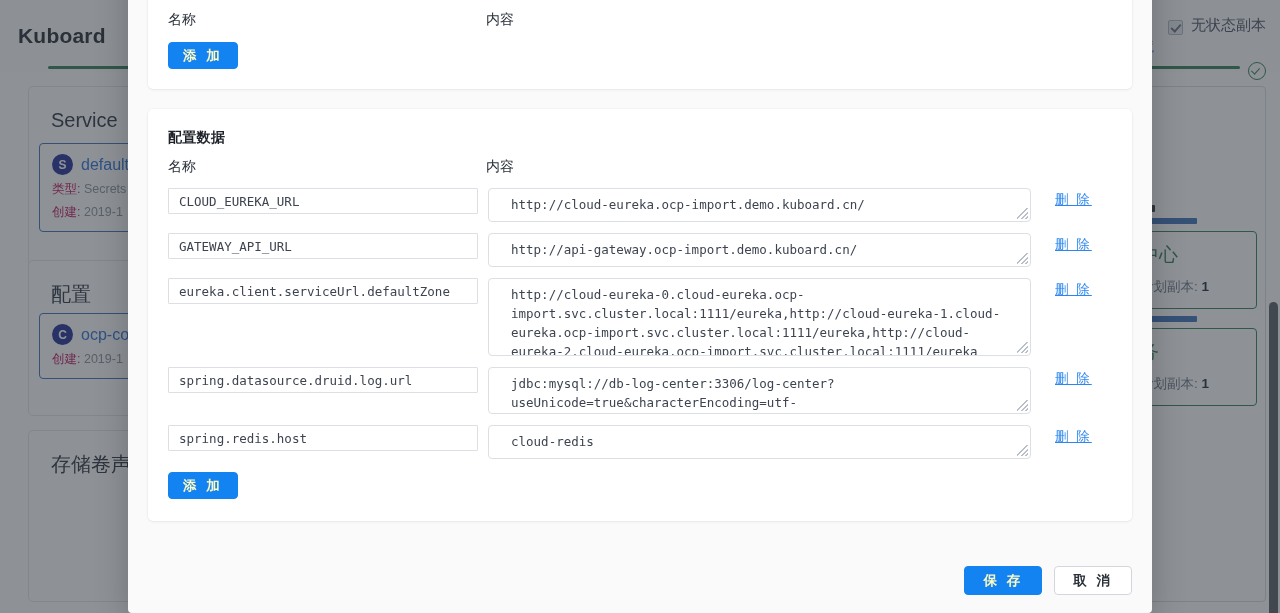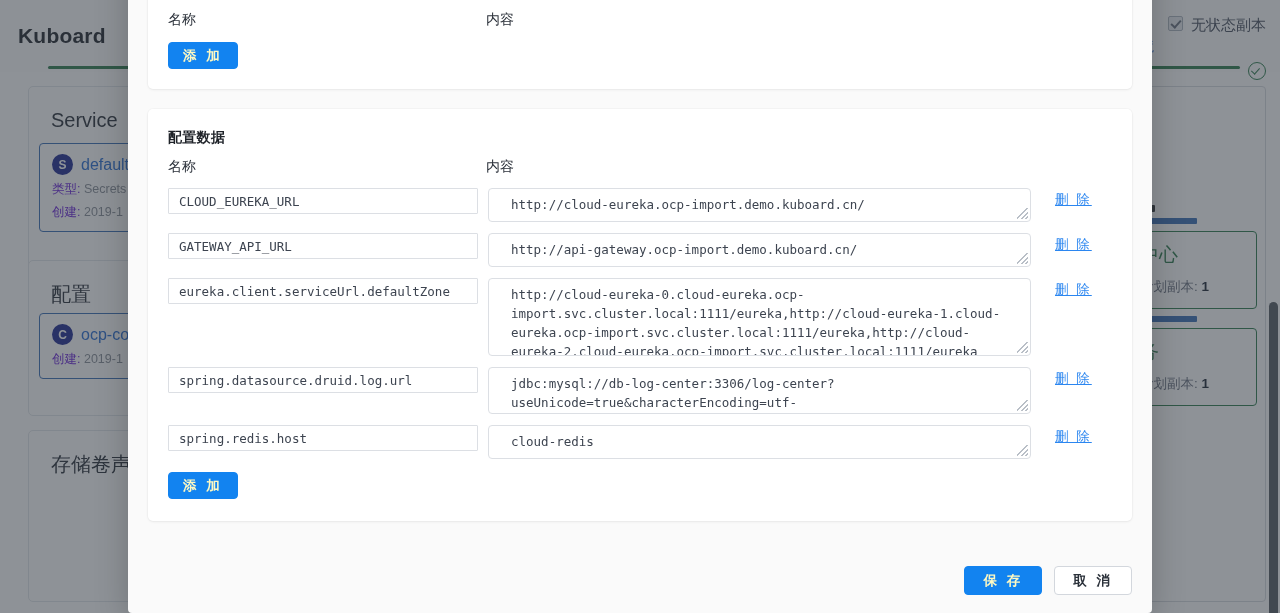--- a/index.html
+++ b/index.html
@@ -31,21 +31,21 @@
   }
   .bg-setting-col { display: flex; flex-direction: column; align-items: flex-start; gap: 4px; }
   .bg-setting-label { font-size: 14px; color: #3b424d; }
   .bg-link-row { display: flex; align-items: center; gap: 4px; color: #2b6fd4; font-size: 13px; }
   .ext-icon { width: 13px; height: 13px; position: relative; display: inline-block; }
   .ext-icon i {
     position: absolute; border: 1.4px solid #2b6fd4;
   }
   .ext-icon i.box { left: 0; bottom: 0; width: 10px; height: 10px; border-radius: 1px; }
   .ext-icon i.arr { right: 0; top: 0; width: 5px; height: 5px; border-radius: 50%; border-width: 1.4px; }
-  .bg-check-row { display: flex; align-items: flex-start; gap: 8px; }
+  .bg-check-row { display: flex; align-items: flex-end; gap: 8px; }
   .bg-checkbox {
     width: 15px; height: 15px; border: 1px solid #aeb5bf; border-radius: 2px;
     background: #e9ecef; position: relative;
   }
   .bg-checkbox::after {
     content: ""; position: absolute; left: 4px; top: 1px;
     width: 4px; height: 8px; border: solid #6b7280;
     border-width: 0 2px 2px 0; transform: rotate(42deg);
   }
   .bg-check-label { font-size: 15px; color: #4a5160; }
@@ -76,21 +76,21 @@
     background: #fff; padding: 10px 12px;
   }
   .bg-res-head { display: flex; align-items: center; gap: 8px; }
   .bg-res-badge {
     width: 21px; height: 21px; border-radius: 50%;
     background: #1f2a93; color: #fff; font-size: 12px; font-weight: 700;
     display: flex; align-items: center; justify-content: center;
   }
   .bg-res-name { font-size: 16px; color: #2b6fd4; white-space: nowrap; }
   .bg-res-meta { margin-top: 6px; font-size: 12.5px; color: #8a9099; white-space: nowrap; }
-  .bg-res-meta b { color: #6d28d9; font-weight: 400; }
+  .bg-res-meta b { color: #be185d; font-weight: 400; }
 
   .bg-right-panel {
     position: absolute; border: 1px solid #d7dbe0; border-radius: 4px; background: #fff;
   }
   .bg-bar-dark { position: absolute; height: 7px; background: #2f3337; border-radius: 1px; }
   .bg-bar-blue { position: absolute; height: 6px; background: #3a6fb5; border-radius: 1px; }
   .bg-wl-card {
     position: absolute; border: 1px solid #2f7d4f; border-radius: 4px; background: #fff;
     padding: 10px 12px;
   }

